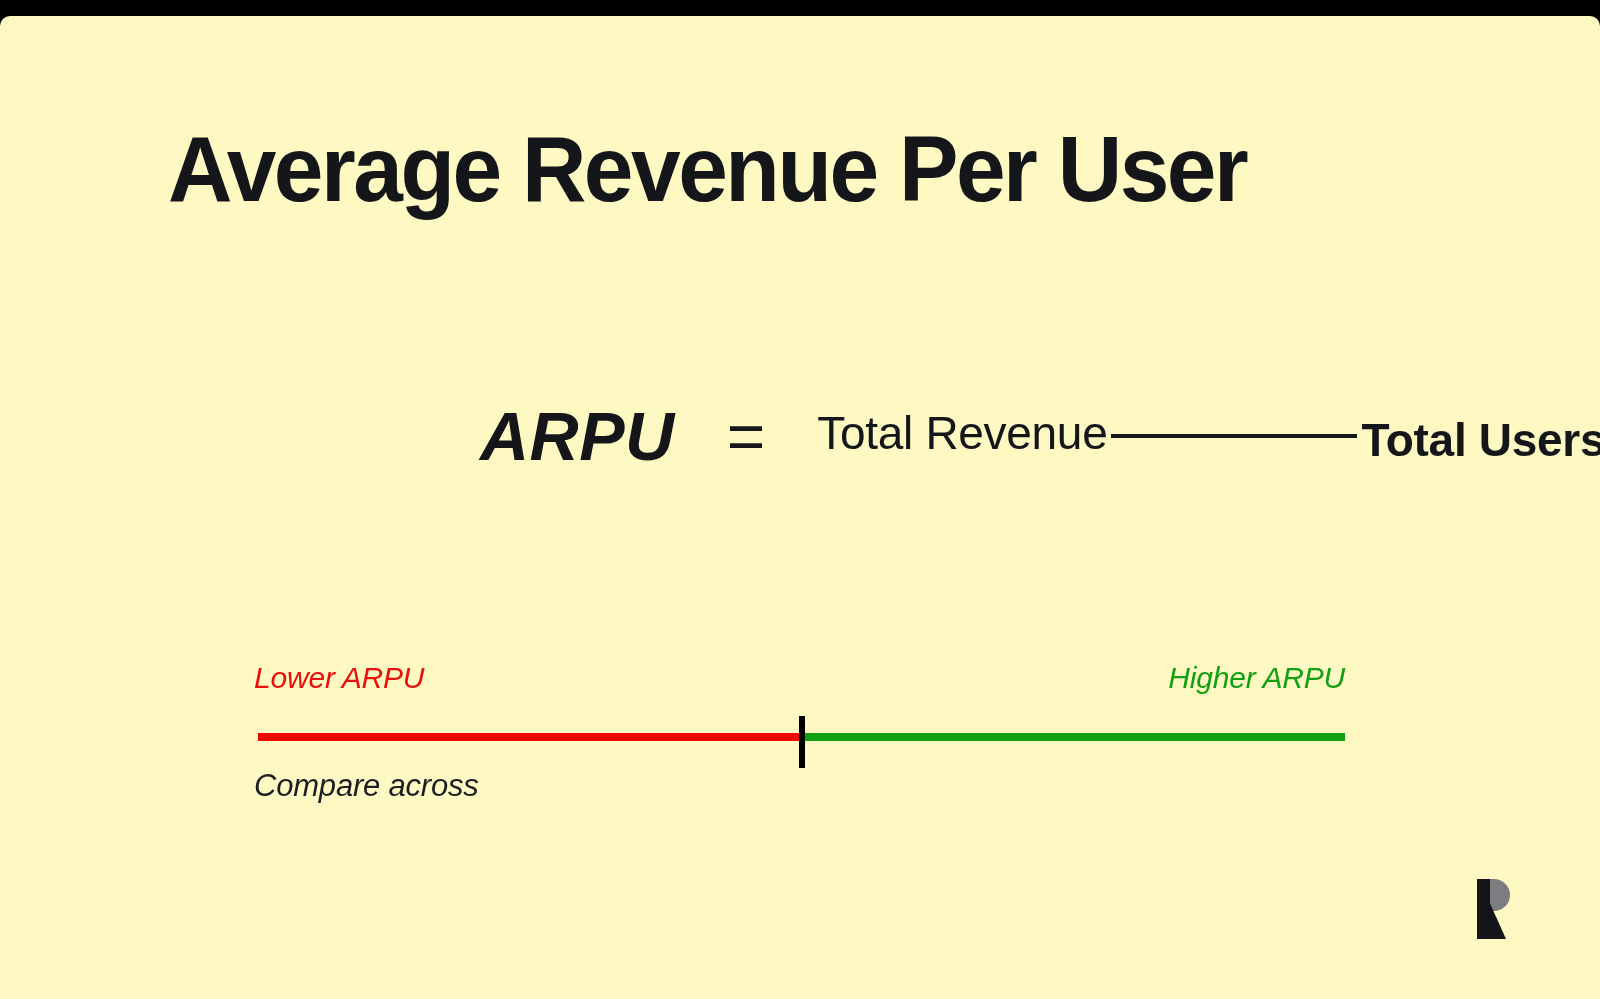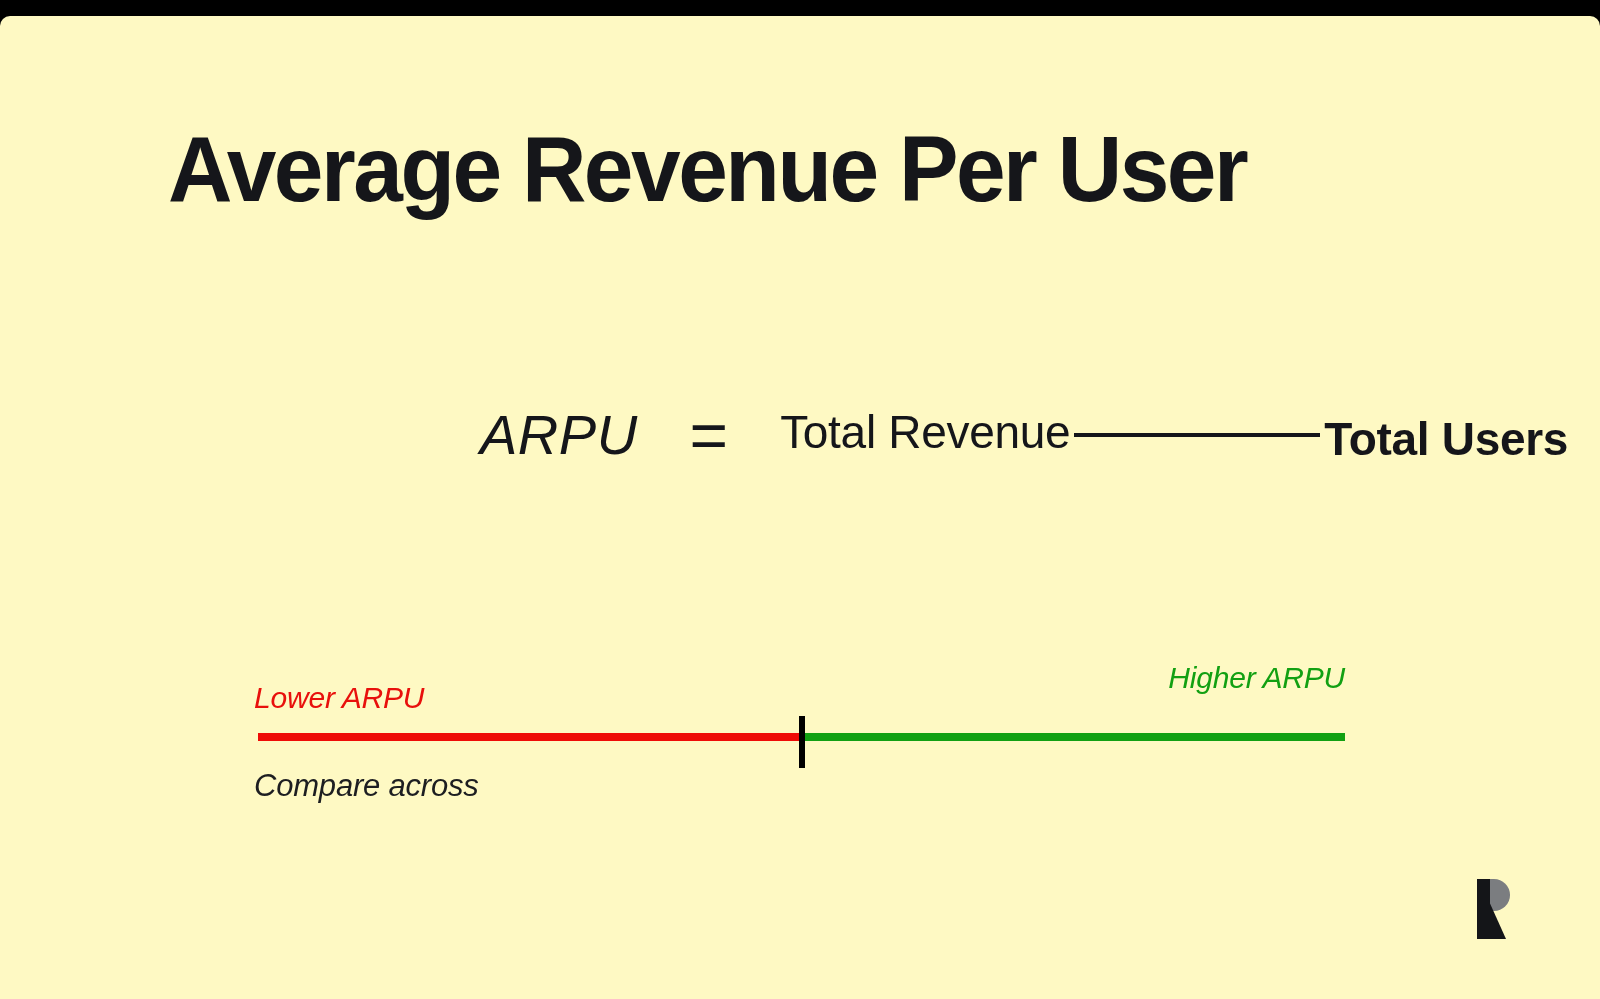--- a/index.html
+++ b/index.html
@@ -37,23 +37,23 @@
 
   
   #formula {
     position:absolute;
     left:480px; top:386px;
     display:flex;
     align-items:center;
     color:#15161a;
   }
   #formula-lhs {
-    font-size:56px;
+    font-size:68px;
     font-style:italic;
-    font-weight:400;
+    font-weight:700;
     letter-spacing:0.5px;
     line-height:1;
     color:#15161a;
   }
   #formula-eq {
     font-size:66px;
     font-weight:400;
     margin-left:52px;
     margin-right:48px;
     line-height:1;
@@ -93,21 +93,21 @@
   }
   .spectrum-label {
     position:absolute;
     top:0;
     font-size:30px;
     font-style:italic;
     font-weight:400;
     letter-spacing:-0.2px;
     white-space:nowrap;
   }
-  #label-low  { left:-4px; color:#e8100c;margin-top:20px; }
+  #label-low  { left:-4px; color:#e8100c; }
   #label-high { right:0px;  color:#12a012; text-align:right; }
 
   #spectrum-bar {
     position:relative;
     height:8px;
     margin-top:22px;
     display:flex;
   }
   #bar-low  { width:50%; height:8px; background:#ee0c06; }
   #bar-high { width:50%; height:8px; background:#12a012; }

